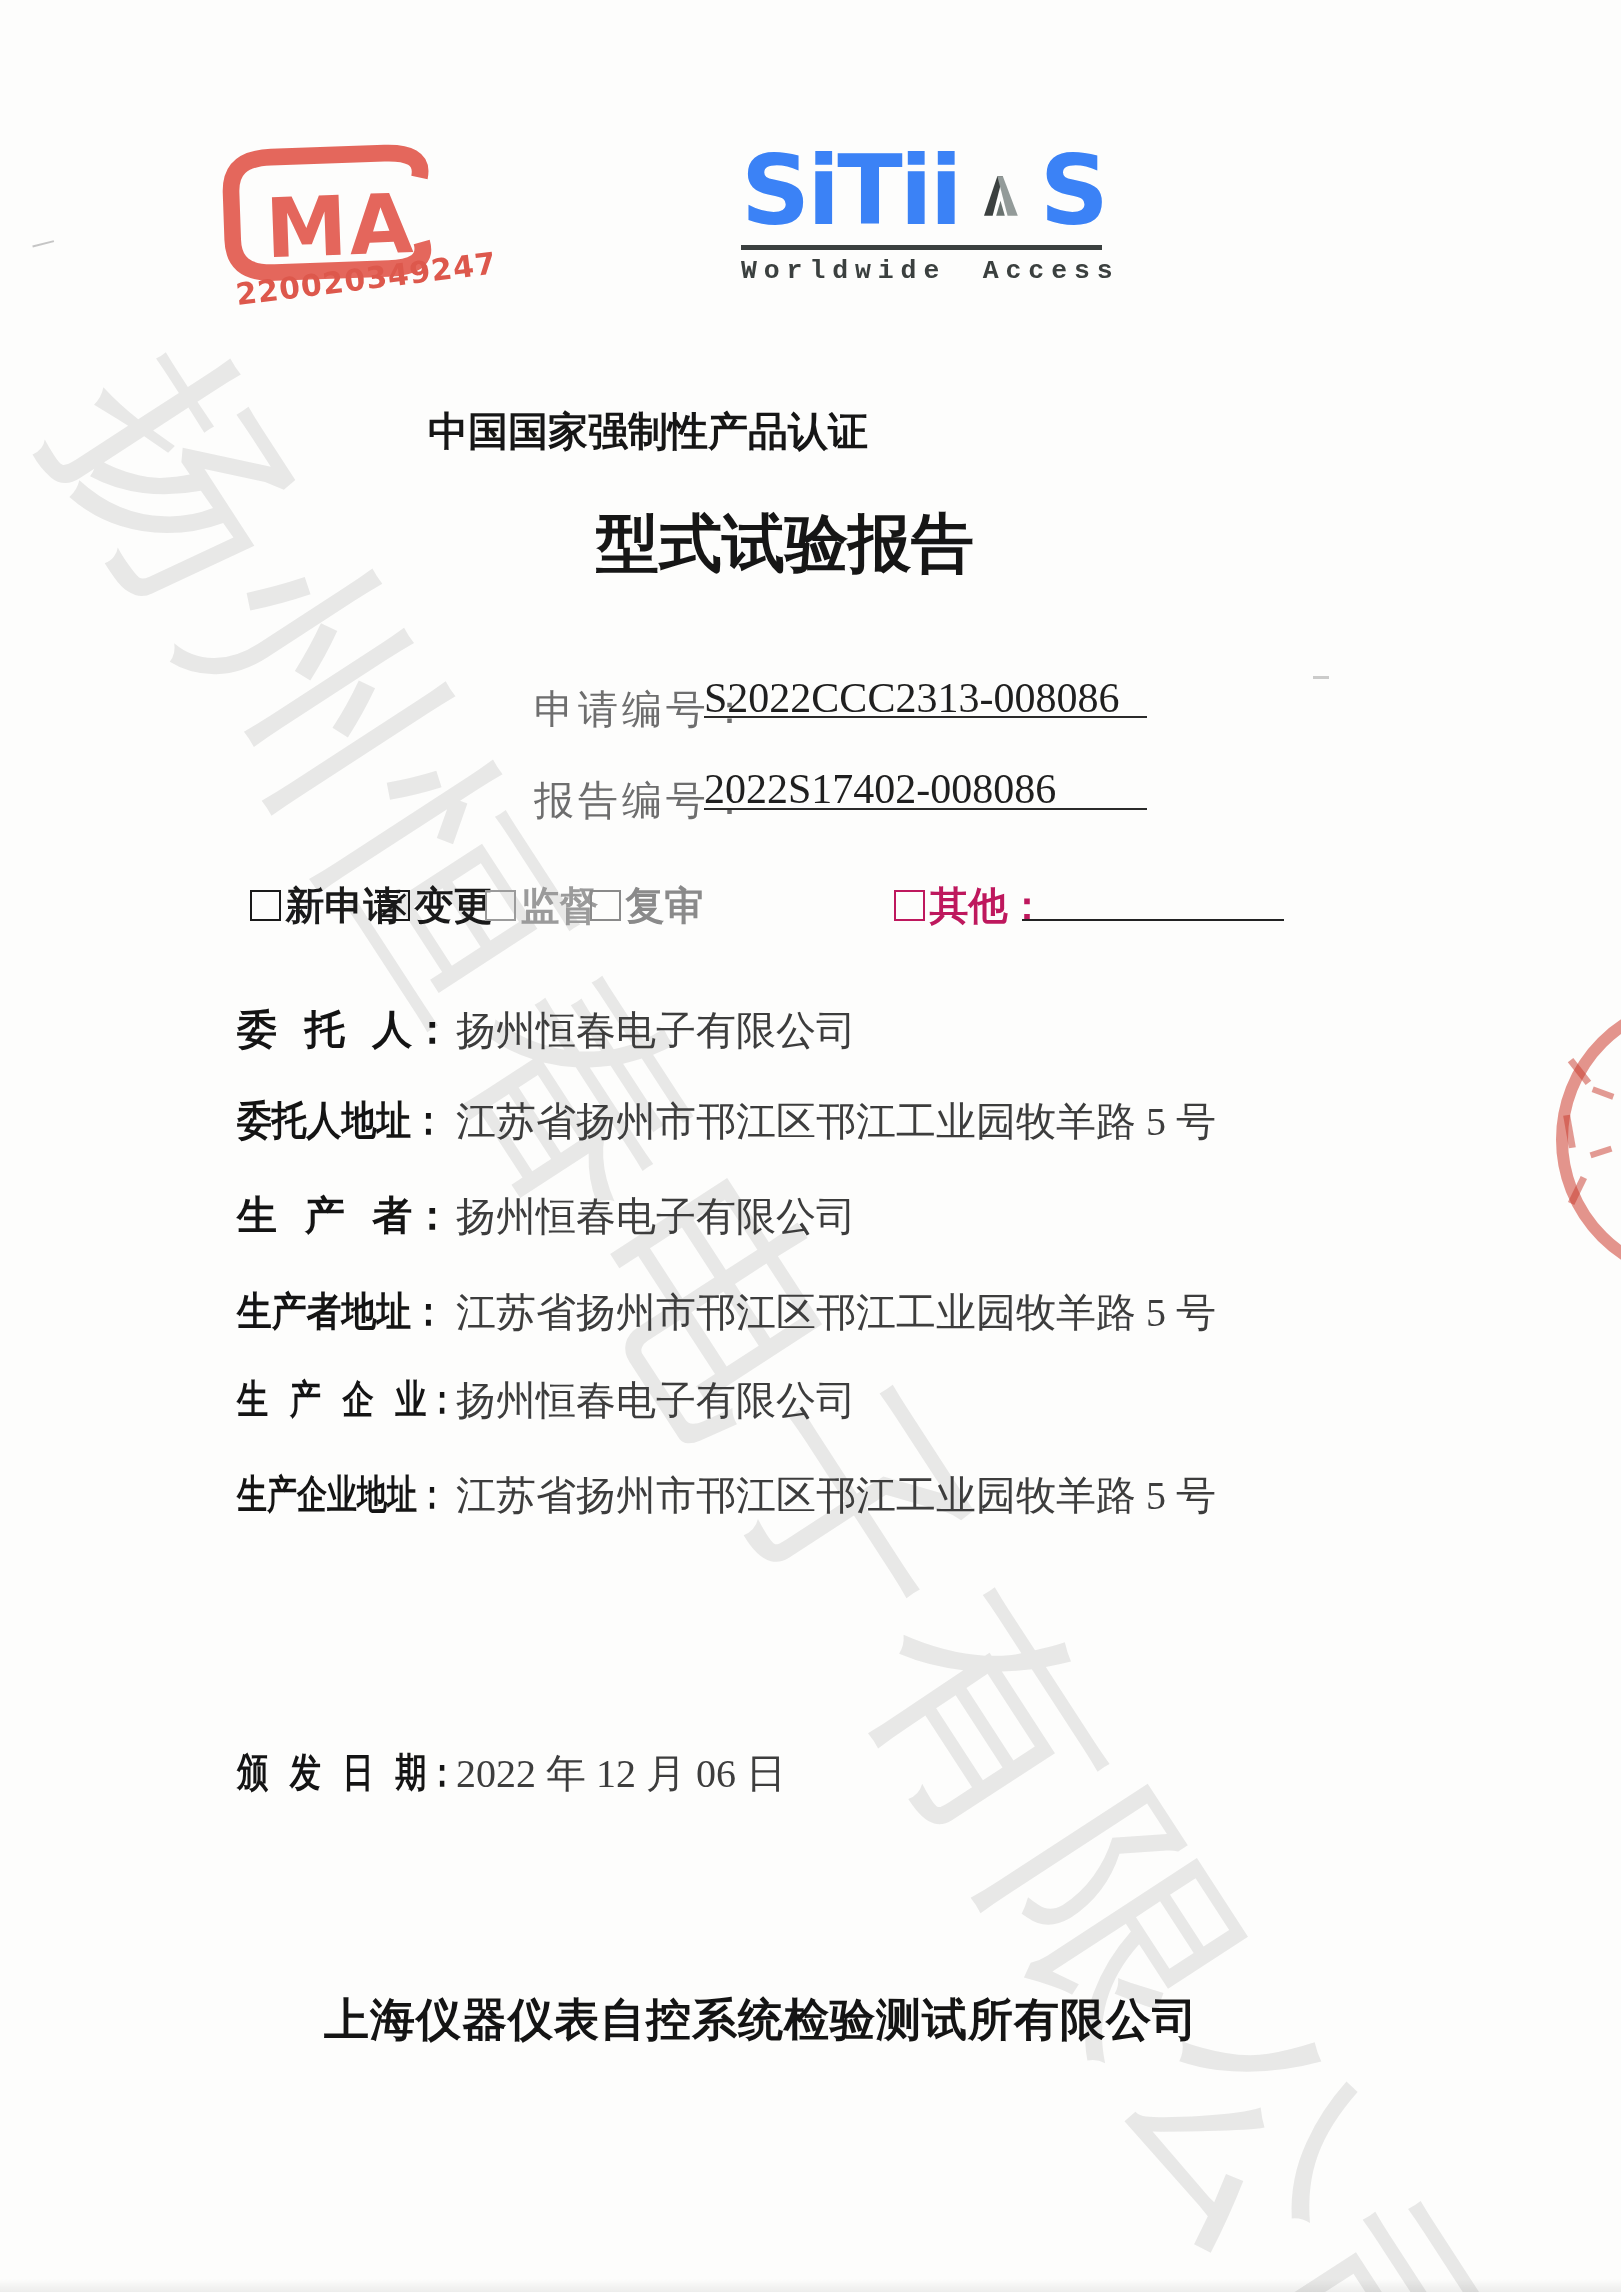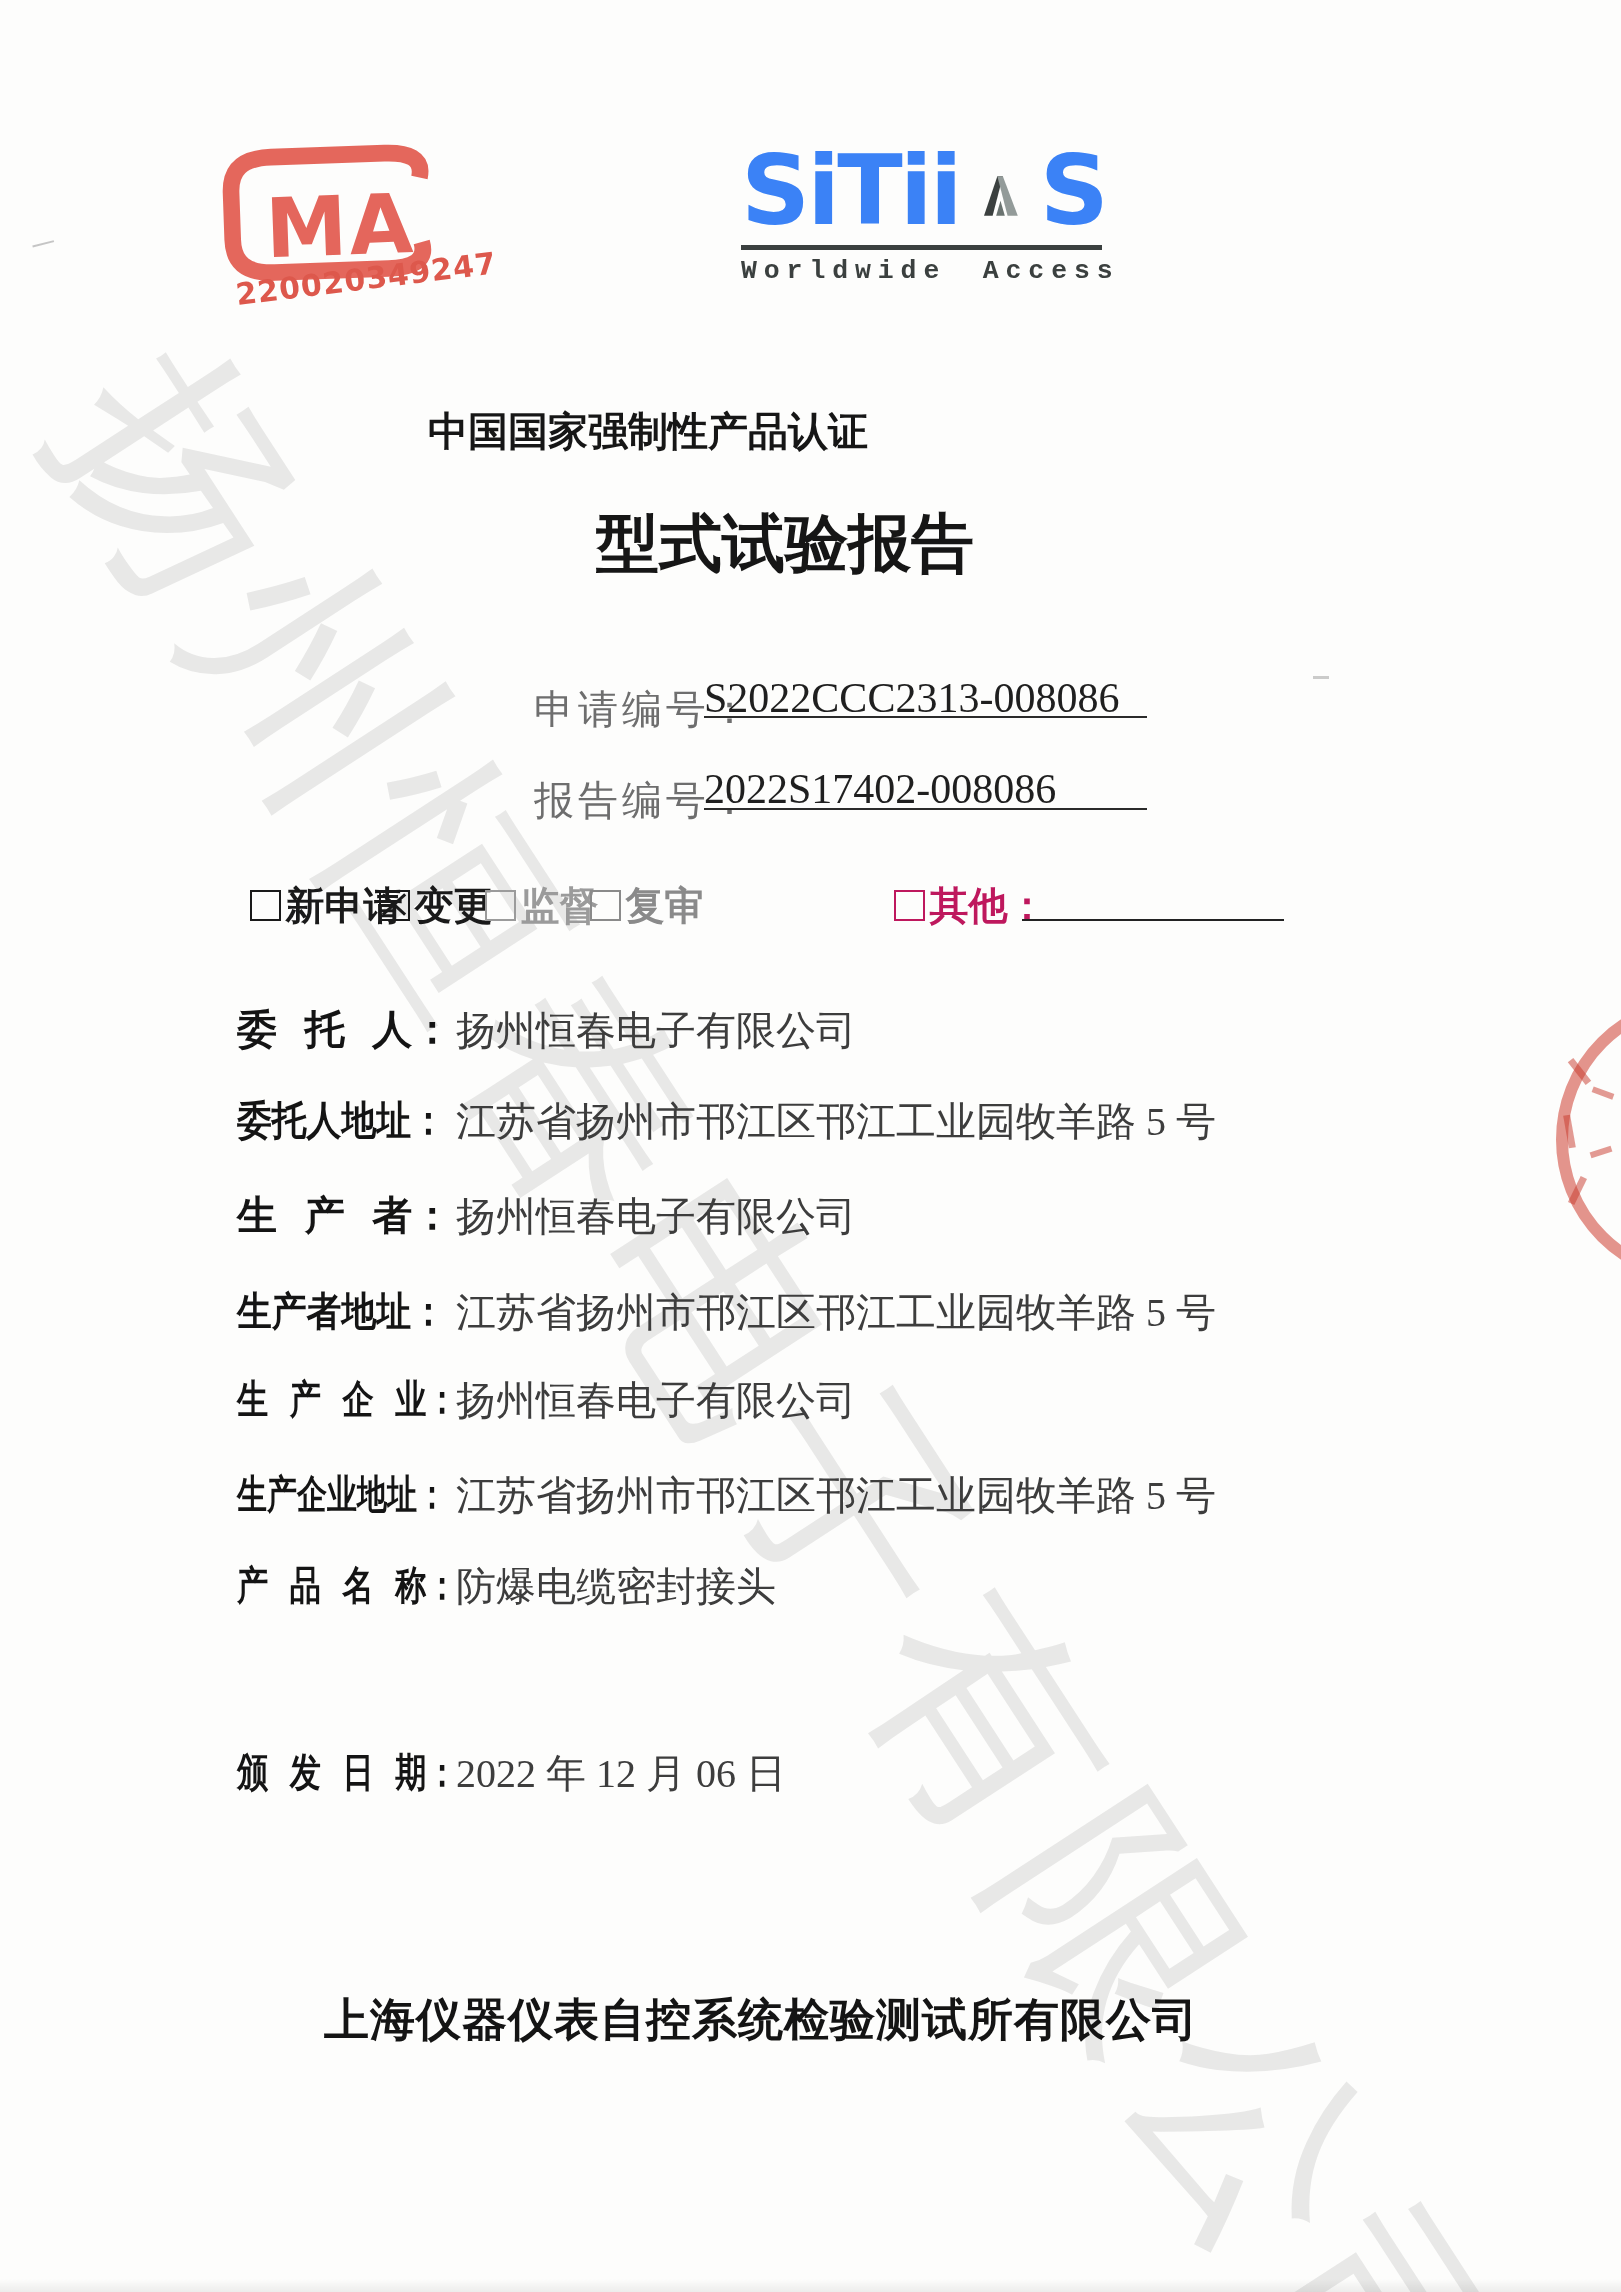--- a/index.html
+++ b/index.html
@@ -176,24 +176,20 @@
     <span class="fvalue">江苏省扬州市邗江区邗江工业园牧羊路 5 号</span>
   </div>
   <div class="frow" style="top:1372px;">
     <span class="flabel" style="transform:scaleX(0.78);">生 产 企 业：</span>
     <span class="fvalue">扬州恒春电子有限公司</span>
   </div>
   <div class="frow" style="top:1467px;">
     <span class="flabel" style="transform:scaleX(0.75);">生产企业地址：</span>
     <span class="fvalue">江苏省扬州市邗江区邗江工业园牧羊路 5 号</span>
   </div>
-  <div class="frow" style="top:1558px;">
-    <span class="flabel" style="transform:scaleX(0.78);">产 品 名 称：</span>
-    <span class="fvalue">防爆电缆密封接头</span>
-  </div>
   <div class="frow" style="top:1745px;">
     <span class="flabel" style="transform:scaleX(0.78);">颁 发 日 期：</span>
     <span class="fvalue">2022 年 12 月 06 日</span>
   </div>
 
   <div class="issuer">上海仪器仪表自控系统检验测试所有限公司</div>
 
   <div>
     <div class="seal-circle"></div>
     <div class="seal-mark" style="left:1576px;top:1057px;width:6.9px;height:29px;transform:rotate(-38deg);"></div>

